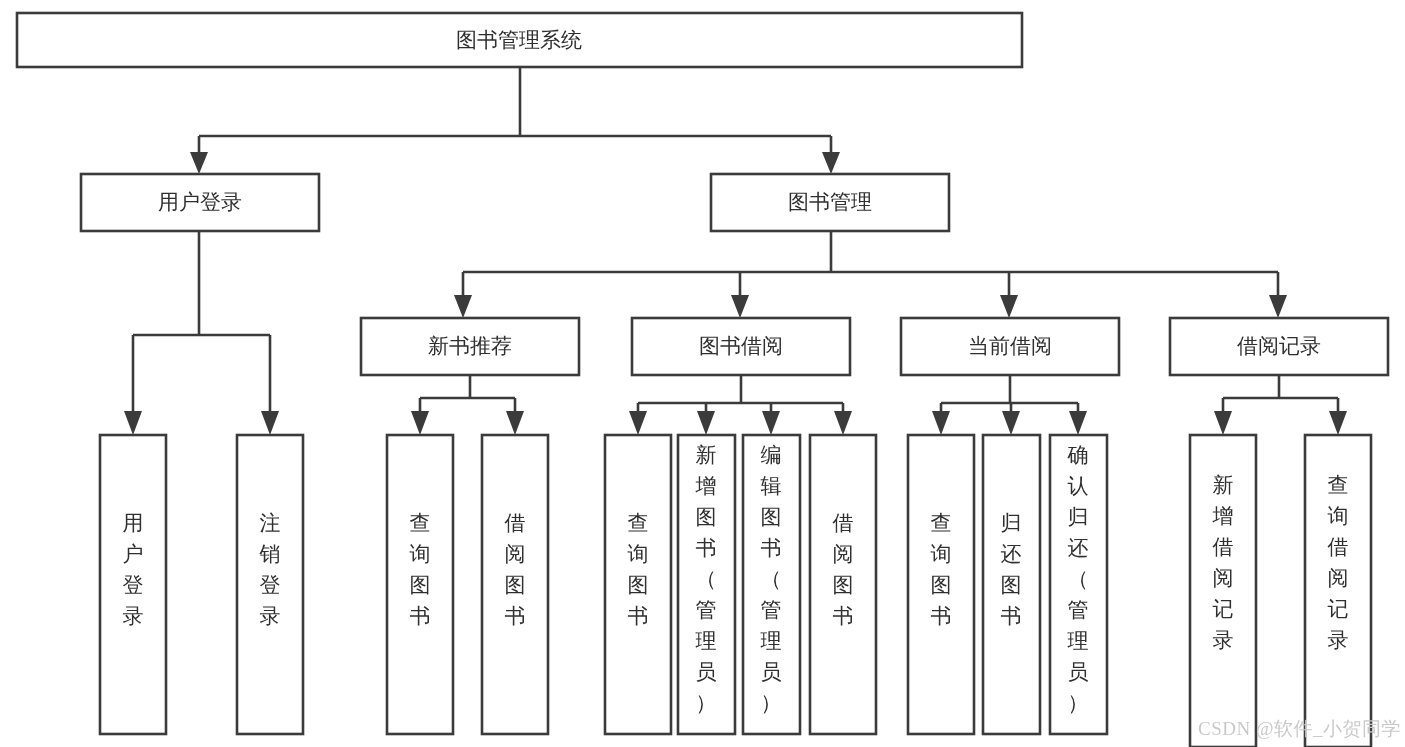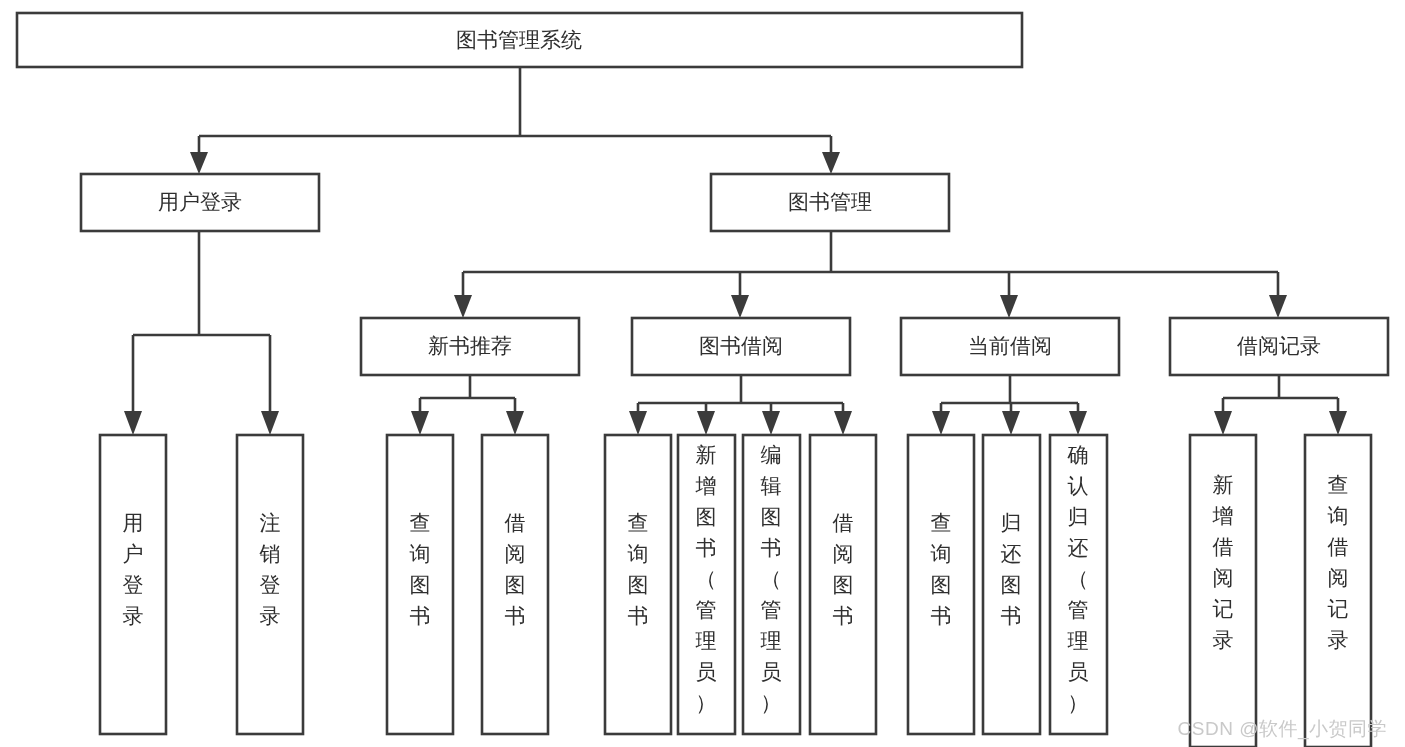--- a/index.html
+++ b/index.html
@@ -49,25 +49,25 @@
     dominant-baseline: middle;
   }
   .node-label-v {
     fill: #2f2f2f;
     font-size: 21px;
     font-family: "DejaVu Sans", "Liberation Sans", sans-serif;
     text-anchor: middle;
   }
   .watermark-text {
     position: absolute;
-    right: 18px;
+    right: 4px;
     bottom: 4px;
     font-size: 19px;
     color: #c9c9c9;
-    font-family: Liberation Sans, sans-serif;
+    font-family: Liberation Serif, serif;
     white-space: nowrap;
     letter-spacing: 0.5px;
     pointer-events: none;
   }
 </style>
 </head>
 <body>
 
 <div id="diagram-root">
 

